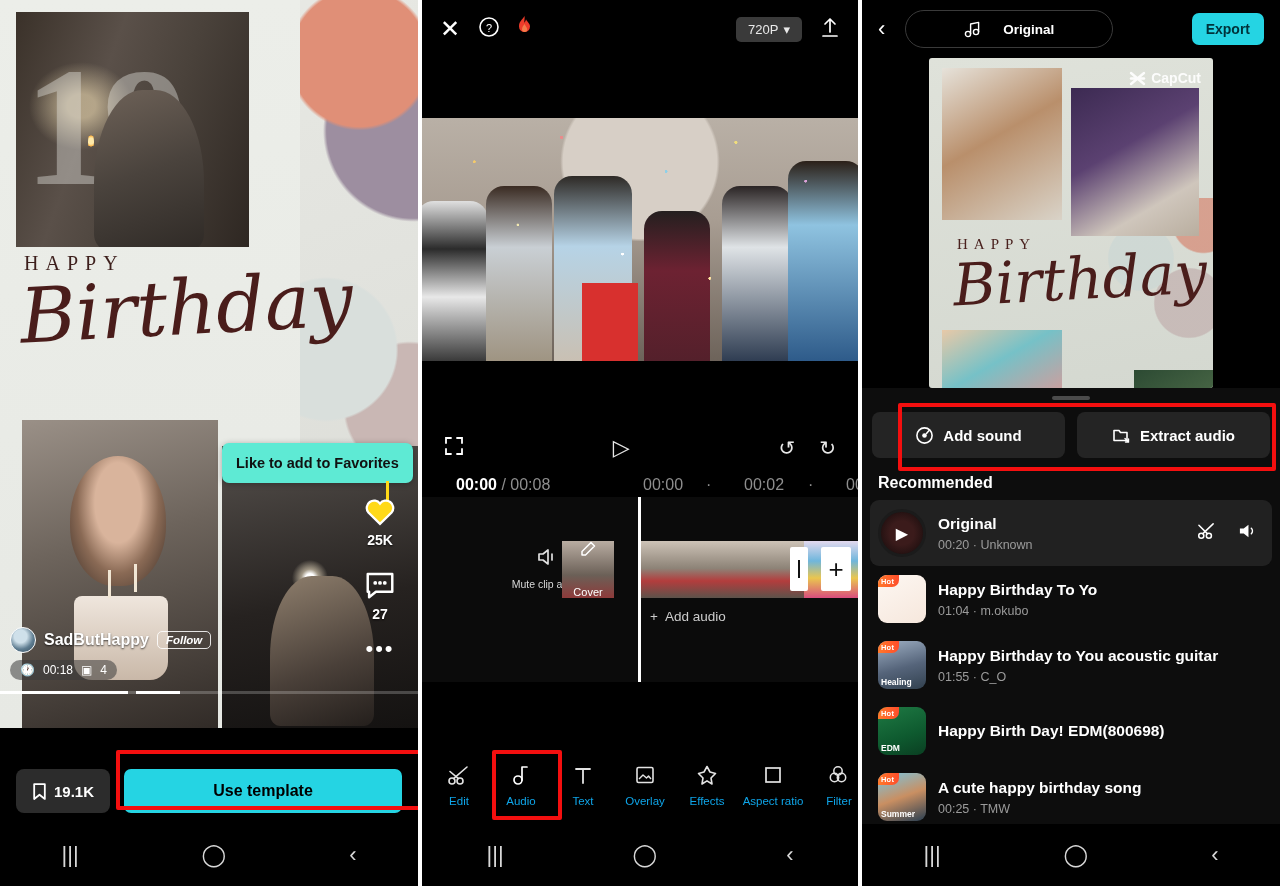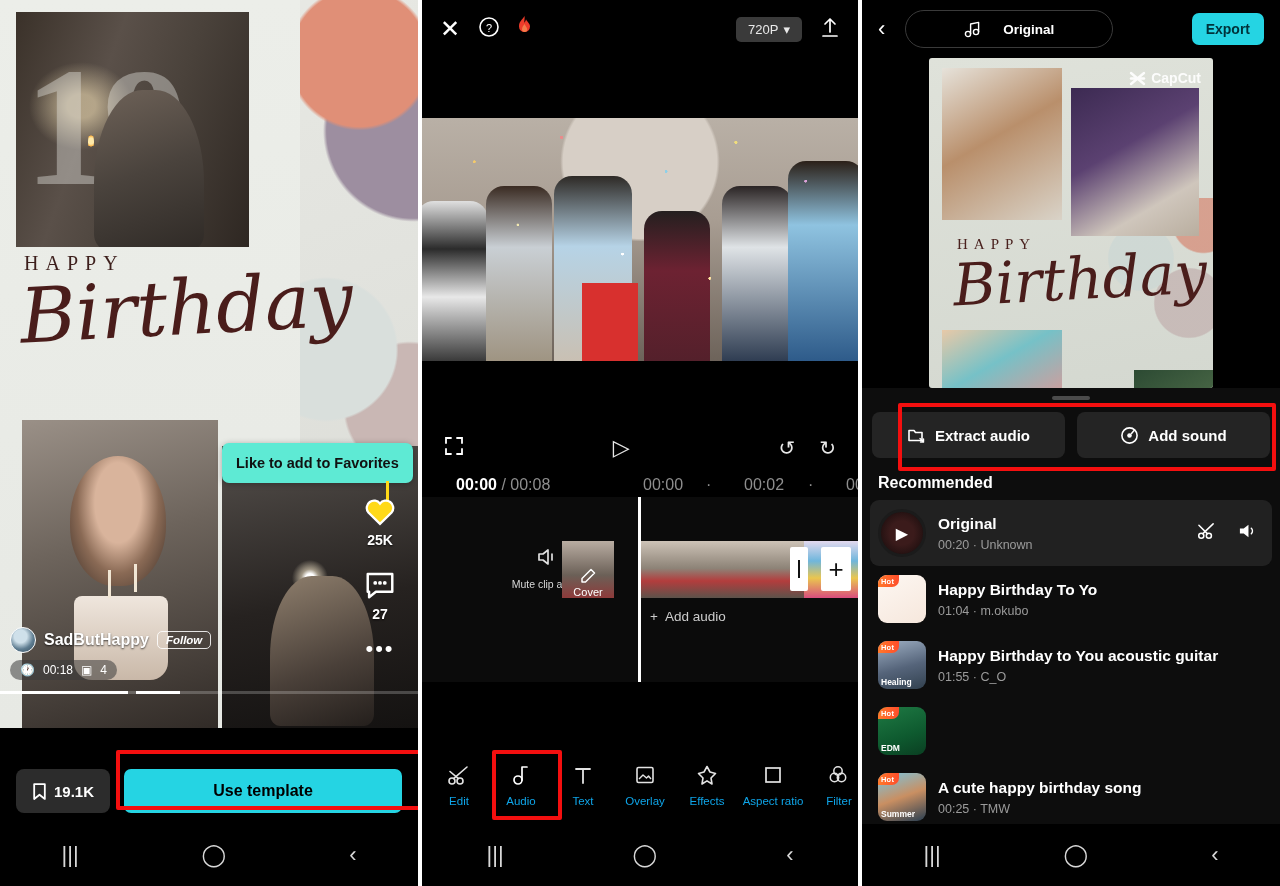--- a/index.html
+++ b/index.html
@@ -222,21 +222,21 @@
     background:#0b0b0b;
   }
   .cc-playhead{ position:absolute; left:216px; top:0; width:3px; height:185px; background:#fff; }
   .cc-mute{
     position:absolute; left:88px; top:50px; width:74px; text-align:center; color:#d7d7d7;
   }
   .cc-mute .lbl{ font-size:10.5px; margin-top:7px; }
   .cover-box{
     position:absolute; left:140px; top:44px; width:52px; height:57px;
     background:linear-gradient(180deg,#b9ada2 0%,#6b6057 60%,#8e3a3a 100%);
-    display:flex; flex-direction:column; align-items:center; justify-content:flex-end;
+    display:flex; flex-direction:column; align-items:center; justify-content:space-between;
     color:#fff; font-size:11px; gap:2px;
   }
   .cc-clip{
     position:absolute; left:219px; top:44px; width:217px; height:57px;
     background:repeating-linear-gradient(90deg,#c9bfb3 0 16px,#b6aa9d 16px 32px);
     overflow:hidden; display:flex;
   }
   .cc-clip .seg{ flex:1; background:linear-gradient(180deg,#cdc3b7 0%,#8d8377 48%,#b33d3d 70%,#5c524a 100%); }
   .cc-clip .seg.last{ background:linear-gradient(180deg,#e3d9ee 0%,#6fb6dc 35%,#eac64f 65%,#d94d7e 100%); }
   .cc-plus{
@@ -628,33 +628,33 @@
           </svg>
           <span>CapCut</span>
         </div>
       </div>
     </div>
 
     <div class="c3-sheet">
       <div class="c3-grab"></div>
       <div class="c3-actions">
         <div class="c3-act">
-          <svg width="19" height="17" viewBox="0 0 19 17">
-            <path d="M2 3.5h5l1.5 2H15v8H2Z" fill="none" stroke="#fff" stroke-width="1.6" stroke-linejoin="round"></path>
-            <path d="M13 11.5l3.5 3.5M16.5 12v3h-3" fill="none" stroke="#fff" stroke-width="1.4" stroke-linecap="round"></path>
-          </svg>
-          <span>Extract audio</span>
-        </div>
-        <div class="c3-act">
           <svg width="19" height="19" viewBox="0 0 19 19">
             <circle cx="9.5" cy="9.5" r="7.6" fill="none" stroke="#fff" stroke-width="1.6"></circle>
             <circle cx="9.5" cy="9.5" r="2.3" fill="#fff"></circle>
             <path d="M11.5 7.5 14.5 4" stroke="#fff" stroke-width="1.5" stroke-linecap="round"></path>
           </svg>
           <span>Add sound</span>
+        </div>
+        <div class="c3-act">
+          <svg width="19" height="17" viewBox="0 0 19 17">
+            <path d="M2 3.5h5l1.5 2H15v8H2Z" fill="none" stroke="#fff" stroke-width="1.6" stroke-linejoin="round"></path>
+            <path d="M13 11.5l3.5 3.5M16.5 12v3h-3" fill="none" stroke="#fff" stroke-width="1.4" stroke-linecap="round"></path>
+          </svg>
+          <span>Extract audio</span>
         </div>
       </div>
       <div class="c3-reco">Recommended</div>
 
       <div class="c3-list">
 
         <div class="c3-row sel">
           <div class="play-circle">▶</div>
           <div class="c3-txt">
             <div class="c3-title">Original</div>
@@ -710,20 +710,21 @@
             </div>
           </div>
         </div>
 
         <div class="c3-row">
           <div class="c3-thumb" style="background:linear-gradient(160deg,#1f7a44,#0e5a2f 60%,#0a3f22);">
             <span class="hot">Hot</span>
             <span class="tlbl">EDM</span>
           </div>
           <div class="c3-txt">
+            <div class="c3-title">Happy Birth Day! EDM(800698)</div>
           </div>
         </div>
 
         <div class="c3-row">
           <div class="c3-thumb" style="background:linear-gradient(160deg,#79c6e2,#c98f62 50%,#2a3f52);">
             <span class="hot">Hot</span>
             <span class="tlbl">Summer</span>
           </div>
           <div class="c3-txt">
             <div class="c3-title">A cute happy birthday song</div>

